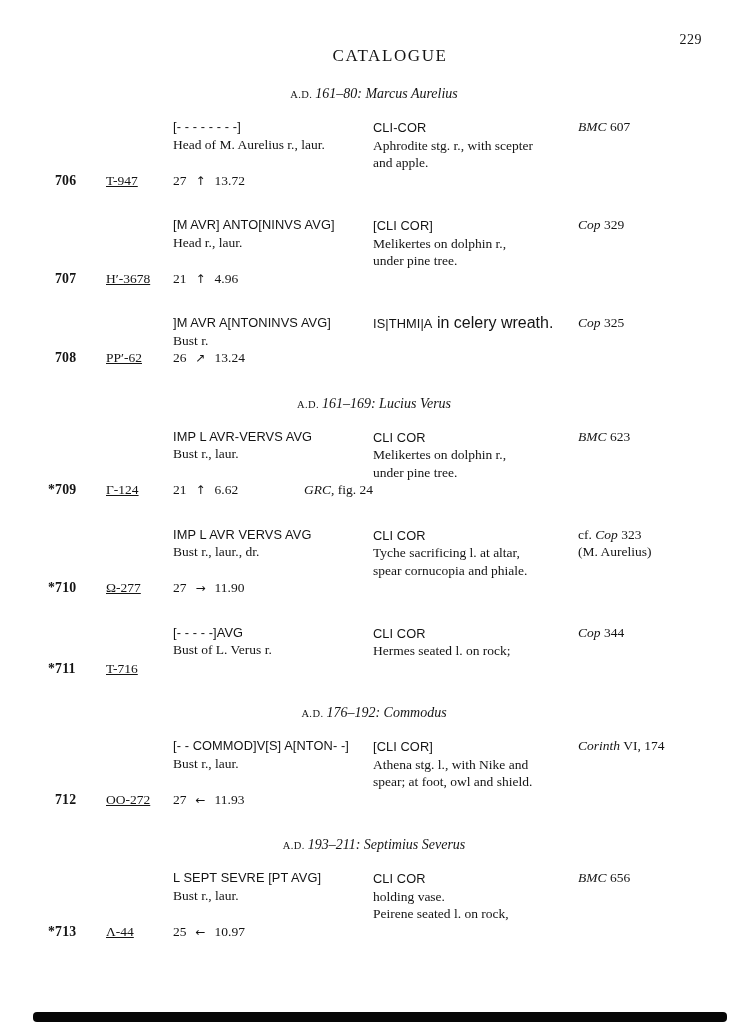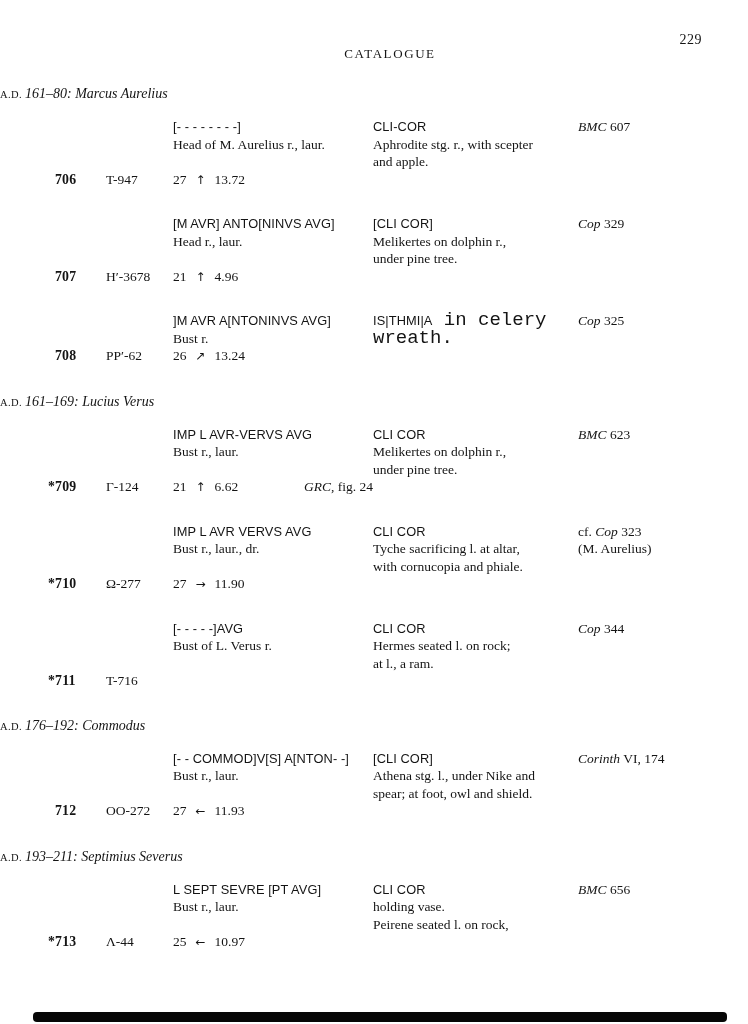--- a/index.html
+++ b/index.html
@@ -2,39 +2,39 @@
 <html><head>
 <meta charset="utf-8">
 <style>
   html,body{margin:0;padding:0;}
   body{
     width:748px;height:1024px;position:relative;background:#ffffff;
     font-family:"Liberation Serif","DejaVu Serif",serif;color:#141414;
     overflow:hidden;
   }
   .page-header{position:relative;padding-top:46px;height:20px;}
-  .title{text-align:center;font-size:13px;letter-spacing:1.6px;padding-left:32px;}
+  .title{text-align:center;font-size:17px;letter-spacing:1.6px;padding-left:32px;}
   .pagenum{position:absolute;top:32px;right:46px;font-size:14px;letter-spacing:0.5px;}
 
-  .section-heading{text-align:left;margin:4px 0 14px 0;line-height:18px;}
+  .section-heading{text-align:center;margin:4px 0 14px 0;line-height:18px;}
   .section:first-child .section-heading{margin-top:18px;}
   .era{font-size:10.5px;letter-spacing:0.4px;}
   .heading-title{font-style:italic;font-size:14px;}
 
   .entry{margin:0 0 26px 48px;font-size:13.5px;line-height:17.5px;}
   .grid{display:grid;grid-template-columns:58px 67px 200px 205px 1fr;}
   .c-obv{grid-column:3;padding-right:6px;}
   .c-rev{grid-column:4;padding-right:6px;}
   .c-ref{grid-column:5;padding-right:22px;}
   .legend{font-family:"Liberation Sans","DejaVu Sans",sans-serif;font-size:12.8px;letter-spacing:0.1px;}
-  .serif-inline{font-family:Liberation Mono, monospace;font-size:19px;}
+  .serif-inline{font-family:Liberation Sans, sans-serif;font-size:16px;}
   .bottom{margin-top:0;}
   .num{grid-column:1;font-weight:bold;font-size:13.8px;letter-spacing:0.2px;}
   .num.plain{padding-left:7px;}
-  .inv{grid-column:2;}
+  .inv{grid-column:2;text-decoration:underline;}
   .dims-cell{grid-column:3;display:flex;justify-content:space-between;align-items:baseline;}
   .axis{margin:0 9px;font-family:"DejaVu Sans",sans-serif;font-size:12px;}
   .it{font-style:italic;}
   .scan-bar{position:absolute;left:33px;top:1012px;width:694px;height:10px;background:#070707;border-radius:4px;}
 </style>
 </head>
 <body>
 
 <div class="page-header">
   <div class="title">CATALOGUE</div>
@@ -176,21 +176,21 @@
       <div class="c-obv">
         <div class="legend">IMP L AVR VERVS AVG</div>
         <div>
                 <div>Bust r., laur., dr.</div>
               </div>
       </div>
       <div class="c-rev">
         <div><span class="legend">CLI COR</span><span class="serif-inline"></span></div>
         <div>
                 <div>Tyche sacrificing l. at altar,</div>
-                <div>with cornucopia and phiale.</div>
+                <div>spear cornucopia and phiale.</div>
               </div>
       </div>
       <div class="c-ref">
               <div><span>cf. </span><span class="it">Cop</span><span> 323</span></div>
               <div><span>(M. Aurelius)</span></div>
             </div>
     </div>
     <div class="grid bottom">
       <div class="num">*710</div>
       <div class="inv">Ω-277</div>
@@ -206,21 +206,20 @@
       <div class="c-obv">
         <div class="legend">[- - - - -]AVG</div>
         <div>
                 <div>Bust of L. Verus r.</div>
               </div>
       </div>
       <div class="c-rev">
         <div><span class="legend">CLI COR</span><span class="serif-inline"></span></div>
         <div>
                 <div>Hermes seated l. on rock;</div>
-                <div>at l., a ram.</div>
               </div>
       </div>
       <div class="c-ref">
               <div><span class="it">Cop</span><span> 344</span></div>
             </div>
     </div>
     <div class="grid bottom">
       <div class="num">*711</div>
       <div class="inv">T-716</div>
     </div>
@@ -238,21 +237,21 @@
     <div class="grid">
       <div class="c-obv">
         <div class="legend">[- - COMMOD]V[S] A[NTON- -]</div>
         <div>
                 <div>Bust r., laur.</div>
               </div>
       </div>
       <div class="c-rev">
         <div><span class="legend">[CLI COR]</span><span class="serif-inline"></span></div>
         <div>
-                <div>Athena stg. l., under Nike and</div>
+                <div>Athena stg. l., with Nike and</div>
                 <div>spear; at foot, owl and shield.</div>
               </div>
       </div>
       <div class="c-ref">
               <div><span class="it">Corinth</span><span> VI, 174</span></div>
             </div>
     </div>
     <div class="grid bottom">
       <div class="num plain">712</div>
       <div class="inv">OO-272</div>

